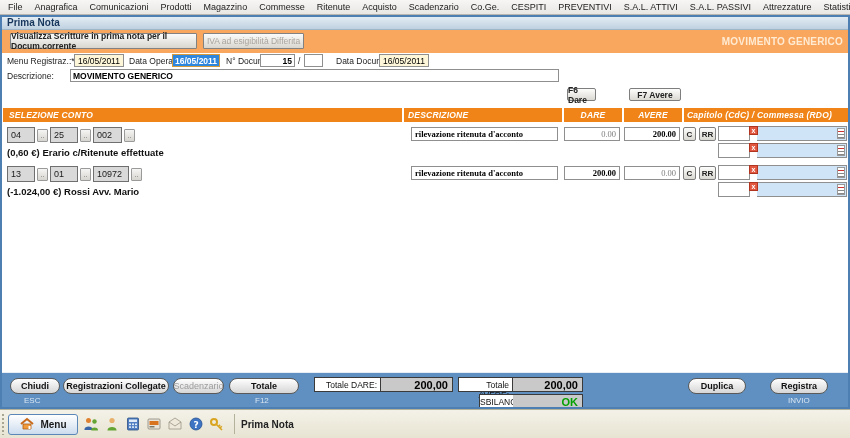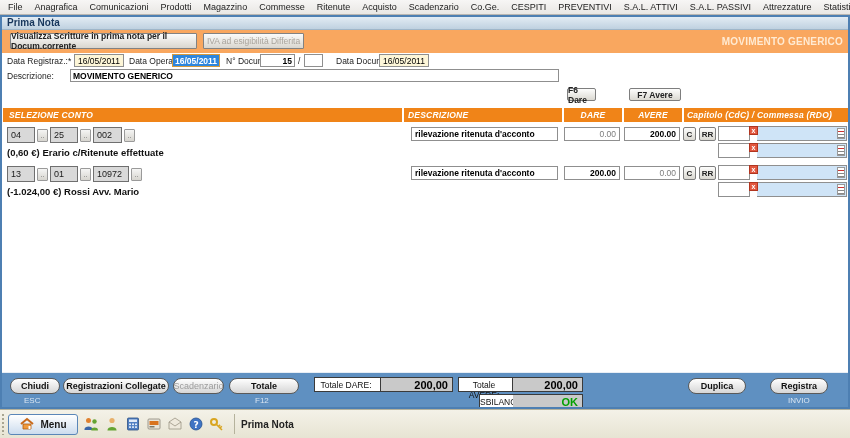--- a/index.html
+++ b/index.html
@@ -61,21 +61,21 @@
 
   
   #gridbody { position:absolute; top:122px; left:2px; width:846px; height:250px; background:#fff; }
   .acct { position:absolute; background:#d9d9d9; border:1px solid #6f6f6f; height:16px;
     font-size:9px; padding:2px 3px; color:#1a1a1a; }
   .dots { position:absolute; width:11px; height:13px; background:linear-gradient(#f5f5f4,#d7d5cf);
     border:1px solid #9a9a9a; border-radius:1px; font-size:7px; color:#666; text-align:center;
     line-height:11px; }
   .cinfo { position:absolute; font-size:9.5px; font-weight:bold; color:#111; white-space:nowrap; }
   .gfld { position:absolute; border:1px solid #8f8f8f; background:#fff; height:14px;
-    font-size:8.5px; padding:0 3px; font-family:Liberation Sans, sans-serif; }
+    font-size:8.5px; padding:0 3px; font-family:Liberation Serif, serif; }
   .smbtn { position:absolute; height:14px; border:1px solid #7e7e7e; border-radius:2px;
     background:linear-gradient(#fdfdfc,#dbd9d2); font-size:8px; font-weight:bold; color:#222;
     display:flex; align-items:center; justify-content:center; }
   .capgrp { position:absolute; left:716px; width:129px; height:15px; display:flex; align-items:stretch; }
   .capwhite { width:32px; border:1px solid #8f8f8f; background:#fff; }
   .xicon { width:9px; height:9px; background:#e2573f; border:1px solid #b03520; color:#fff;
     font-size:7px; line-height:7px; text-align:center; font-weight:bold; margin:0 0 0 -1px;
     align-self:flex-start; z-index:2; }
   .capblue { flex:1; border:1px solid #8f8f8f; border-left:none; background:#cfe4f7;
     position:relative; margin-left:-1px; }
@@ -85,21 +85,21 @@
 
   
   #footerbar { position:absolute; top:372px; left:2px; width:846px; height:37px;
     background:#5f90c1; border-top:1px solid #e8eef5; }
   .fbtn { position:absolute; top:5px; height:16px; border:1px solid #5a5a5a; border-radius:8px;
     background:linear-gradient(#fefefe,#d6d6d6); font-size:9px; font-weight:bold; color:#111;
     display:flex; align-items:center; justify-content:center; }
   .fbtn.disabled { color:#9b9b9b; font-weight:normal; }
   .fkeyhint { position:absolute; top:23px; font-size:8px; color:#d9e5f2; font-weight:normal; }
   .totlabel { position:absolute; top:4px; height:15px; background:#fff; border:1px solid #3a3a3a;
-    font-size:8.5px; color:#111; text-align:center; padding:2px 3px 0 0; }
+    font-size:8.5px; color:#111; text-align:right; padding:2px 3px 0 0; }
   .totval { position:absolute; top:4px; height:15px; background:#c9c9c9; border:1px solid #3a3a3a;
     border-left:none; font-size:11px; font-weight:bold; color:#000; text-align:right; padding:1px 4px 0 0; }
   .totlabel.r2, .totval.r2 { top:21px; }
   .okgreen { color:#00a000; }
 
   
   #statusbar { position:absolute; top:409px; left:0; width:850px; height:29px;
     background:linear-gradient(#f4f2e8,#e7e4d3); border-top:1px solid #b5b29c;
     display:flex; align-items:center; }
   #grip { width:5px; height:22px; margin-left:1px;
@@ -142,21 +142,21 @@
 
   <div id="titlebar">Prima Nota</div>
 
   <div id="orangebar">
     <div class="obtn" id="btn-visualizza">Visualizza Scritture in prima nota per il Docum.corrente</div>
     <div class="obtn" id="btn-iva">IVA ad esigibilità Differita</div>
     <span id="mov-generico">MOVIMENTO GENERICO</span>
   </div>
 
   <div id="formarea">
-    <span class="flabel" style="left:5px;">Data Registraz.:*</span>
+    <span class="flabel" style="left:5px;">Menu Registraz.:*</span>
     <input class="fld cream" style="left: 72px; top: 1px; width: 50px;" value="16/05/2011">
     <span class="flabel" style="left:127px;">Data Operaz.:*</span>
     <input class="fld selblue" style="left: 170px; top: 1px; width: 48px;" value="16/05/2011">
     <span class="flabel" style="left:224px;">N° Docum.:</span>
     <input class="fld numb" style="left: 258px; top: 1px; width: 35px;" value="15">
     <span class="flabel" style="left:296px;">/</span>
     <input class="fld" style="left: 302px; top: 1px; width: 19px;" value="">
     <span class="flabel" style="left:334px;">Data Docum.:</span>
     <input class="fld cream" style="left: 377px; top: 1px; width: 50px;" value="16/05/2011">
 

